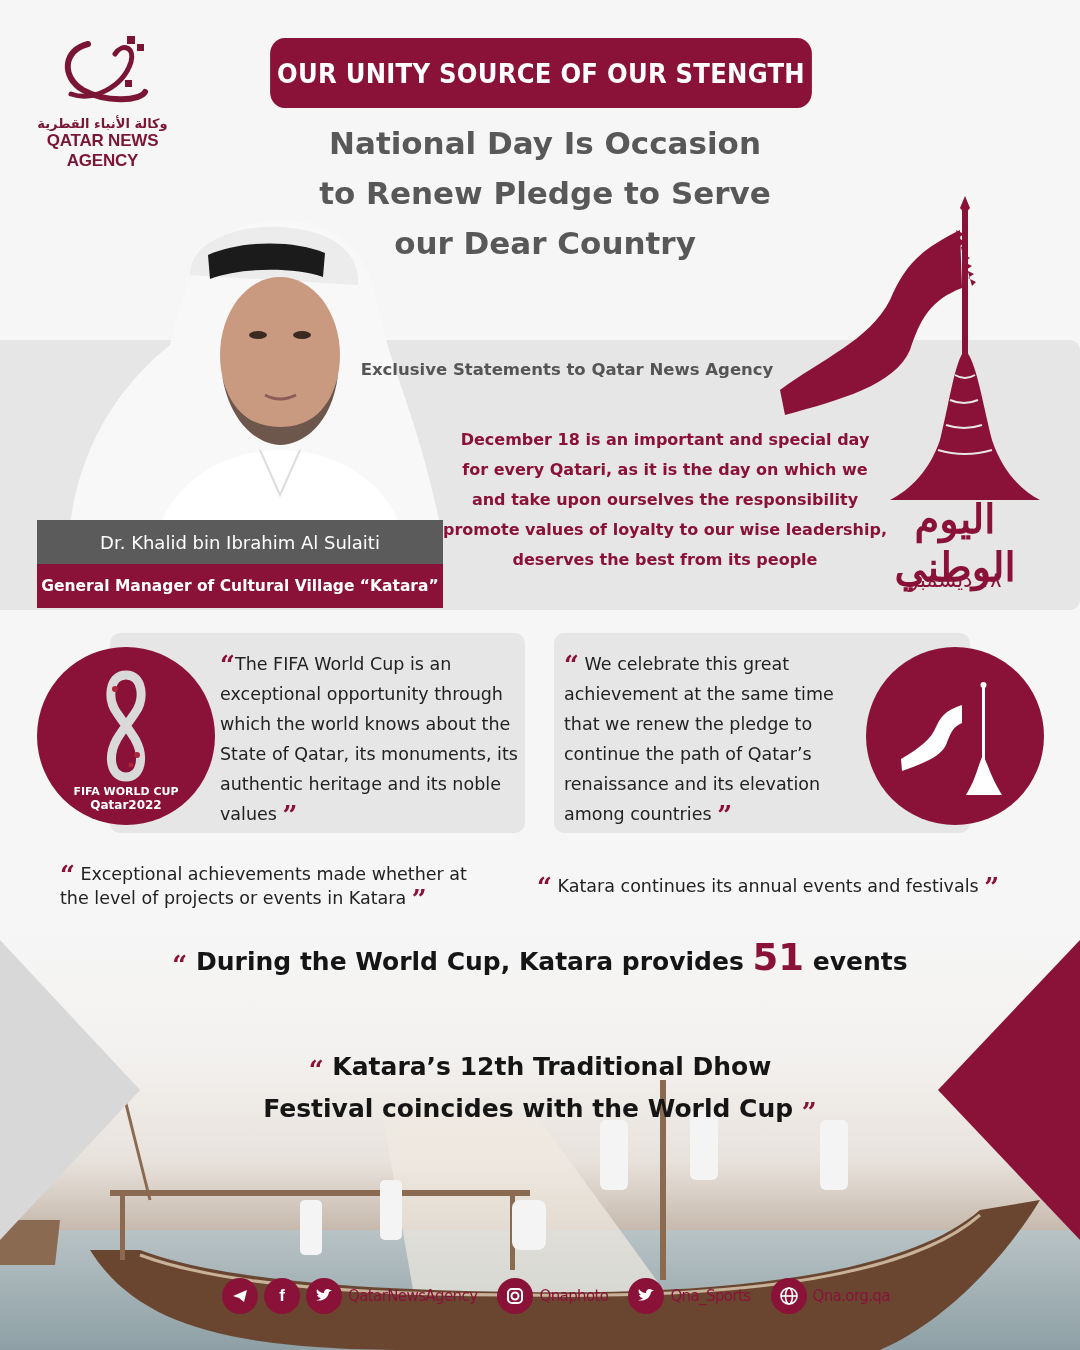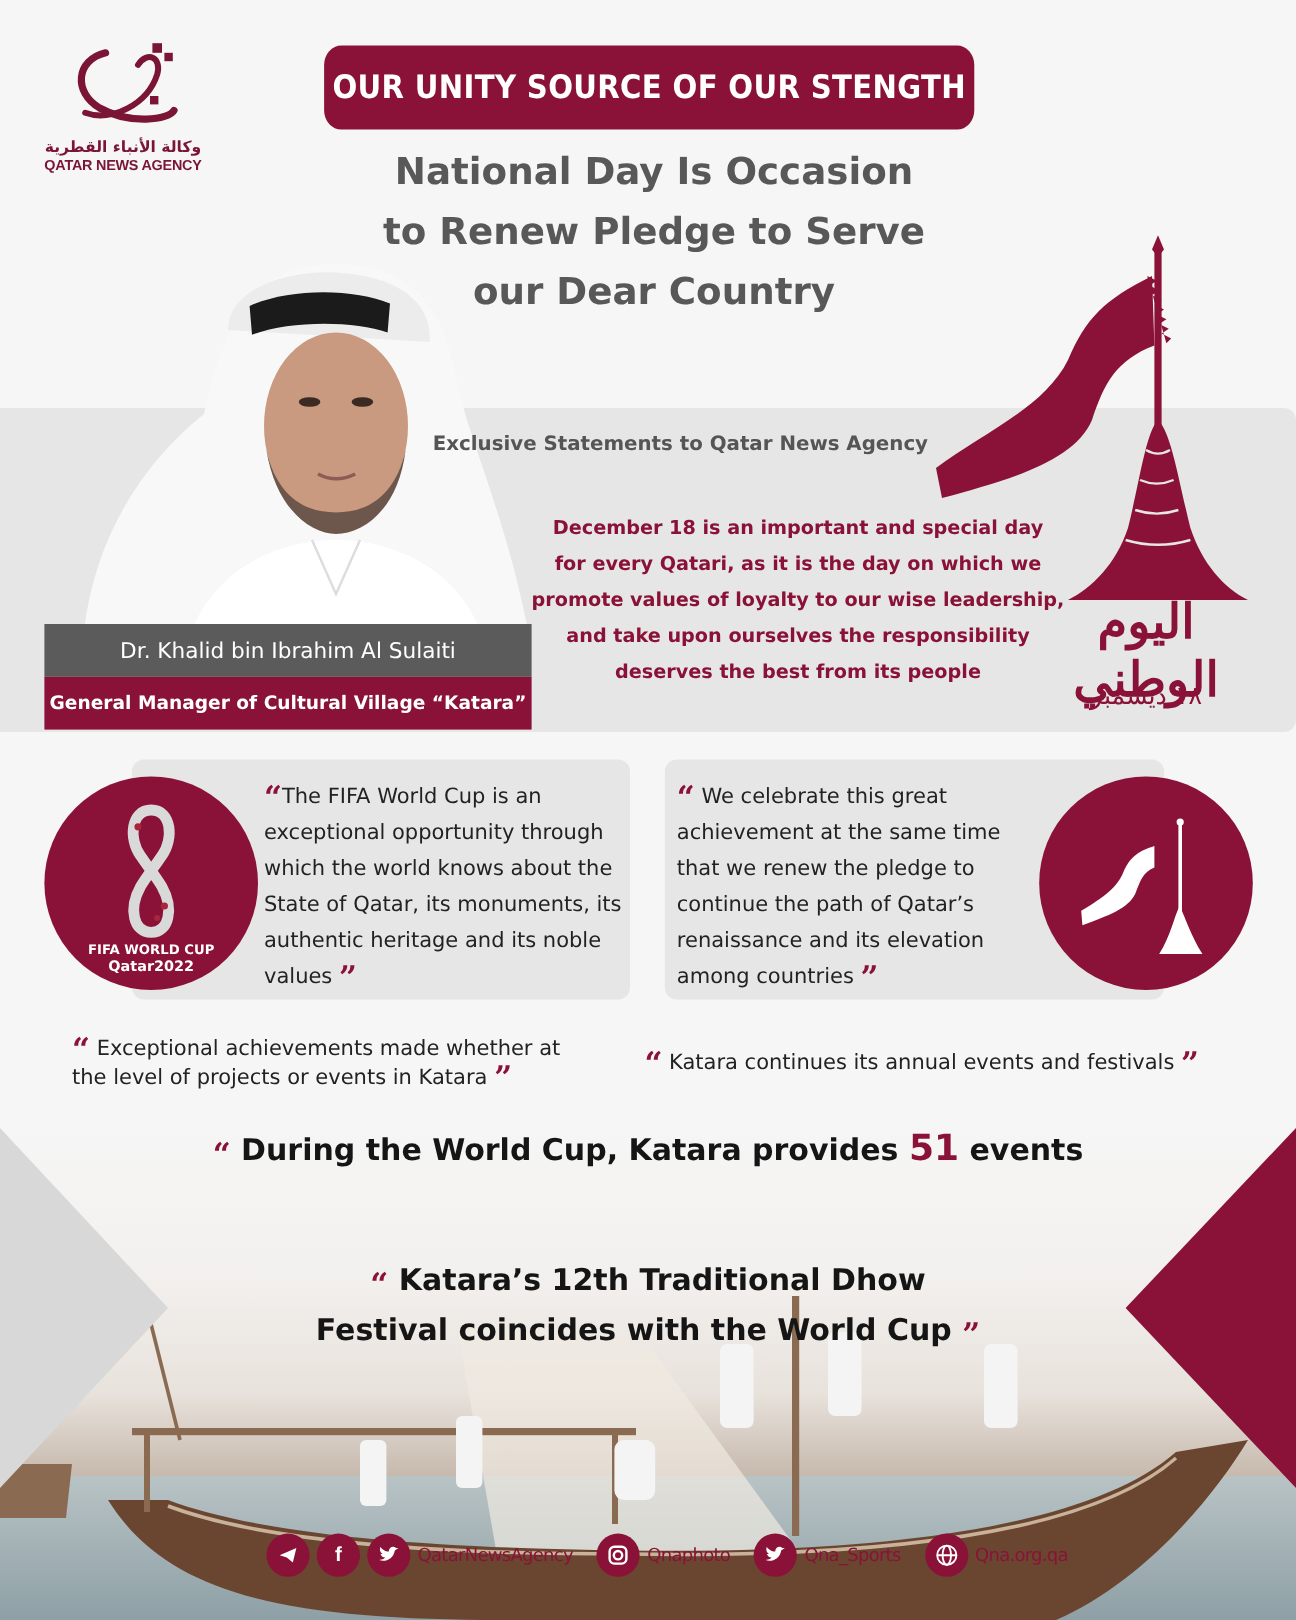--- a/index.html
+++ b/index.html
@@ -10,21 +10,21 @@
     background: #f6f6f6;
     font-family: "Liberation Sans", "DejaVu Sans", sans-serif;
     color: #222;
   }
   .abs { position: absolute; }
 
   
   .logo { left: 30px; top: 32px; width: 145px; height: 125px; text-align: center; }
   .logo svg { display: block; margin: 0 auto; }
   .logo-ar { font-family: "DejaVu Sans", sans-serif; font-size: 13px; color: #7a1535; font-weight: bold; margin-top: 2px; }
-  .logo-en { font-family: "Liberation Sans", sans-serif; font-size: 12px; color: #7a1535; font-weight: bold; letter-spacing: -0.2px; }
+  .logo-en { font-family: "Liberation Sans", sans-serif; font-size: 17px; color: #7a1535; font-weight: bold; letter-spacing: -0.2px; }
 
   
   .banner {
     left: 240px; top: 38px; width: 602px; height: 70px;
     background: #8a1238; border-radius: 16px;
     color: #fff; font-weight: bold; font-size: 27px;
     display: flex; align-items: center; justify-content: center;
     letter-spacing: 0.3px;
     font-family: "DejaVu Sans", sans-serif;
     transform: scaleX(0.9);
@@ -78,21 +78,21 @@
   
   .bottom-bg { left: 0; top: 930px; width: 1080px; height: 420px;
     background: linear-gradient(180deg, #f6f6f6 0%, #f3f1ef 30%, #e8e2dc 55%, #b9a99a 78%, #8a7a70 100%); }
   .sea { left: 0; top: 1230px; width: 1080px; height: 120px; background: linear-gradient(180deg, #b7c4c8 0%, #8ea4ac 100%); opacity: 0.9; }
   .tri-left { left: 0; top: 940px; width: 140px; height: 300px; background: #d8d8d8; clip-path: polygon(0 0, 100% 50%, 0 100%); }
   .tri-right { left: 938px; top: 940px; width: 142px; height: 300px; background: #8a1238; clip-path: polygon(100% 0, 0 50%, 100% 100%); }
 
   .big-quote { left: 100px; width: 880px; text-align:center; font-weight: bold; font-size: 25px; line-height: 42px; color: #151515; font-family: "DejaVu Sans", sans-serif; }
   .bq1 { top: 937px; }
   .bq2 { top: 1046px; }
-  .num { color: #8a1238; font-size: 30px; }
+  .num { color: #8a1238; font-size: 37px; }
 
   
   .social { left: 222px; top: 1278px; height: 36px; display:flex; align-items:center; gap: 6px; }
   .sicon { width: 36px; height: 36px; border-radius: 50%; background: #8a1238; display:flex; align-items:center; justify-content:center; color:#fff; font-weight:bold; font-size: 17px; }
   .shandle { color: #8a1238; font-size: 15px; margin-right: 14px; font-family: "DejaVu Sans", sans-serif; letter-spacing: -0.6px; }
 </style>
 </head>
 <body>
 
 <div class="abs logo">
@@ -135,22 +135,22 @@
 </svg>
 
 <div class="abs name-bar">Dr. Khalid bin Ibrahim Al Sulaiti</div>
 <div class="abs title-bar">General Manager of Cultural Village “Katara”</div>
 
 <div class="abs exclusive">Exclusive Statements to Qatar News Agency</div>
 
 <div class="abs statement">
   <div>December 18 is an important and special day</div>
   <div>for every Qatari, as it is the day on which we</div>
+  <div>and take upon ourselves the responsibility</div>
   <div>promote values of loyalty to our wise leadership,</div>
-  <div>and take upon ourselves the responsibility</div>
   <div>deserves the best from its people</div>
 </div>
 
 <svg class="abs emblem" viewBox="0 0 300 415">
 
   <path d="M10 200 C50 170 100 150 120 110 C135 75 150 60 190 40 L192 98 C160 110 150 130 140 160 C125 195 70 210 15 225 Z" fill="#8a1238"></path>
   <path d="M186 40 l8 4 -6 4 8 4 -6 4 8 4 -6 4 8 4 -6 4 8 4 -6 4 8 4 -6 4 8 4 -4 4" fill="#8a1238"></path>
 
   <rect x="192" y="20" width="6" height="145" fill="#8a1238"></rect>
   <path d="M195 6 L200 18 L195 24 L190 18 Z" fill="#8a1238"></path>

